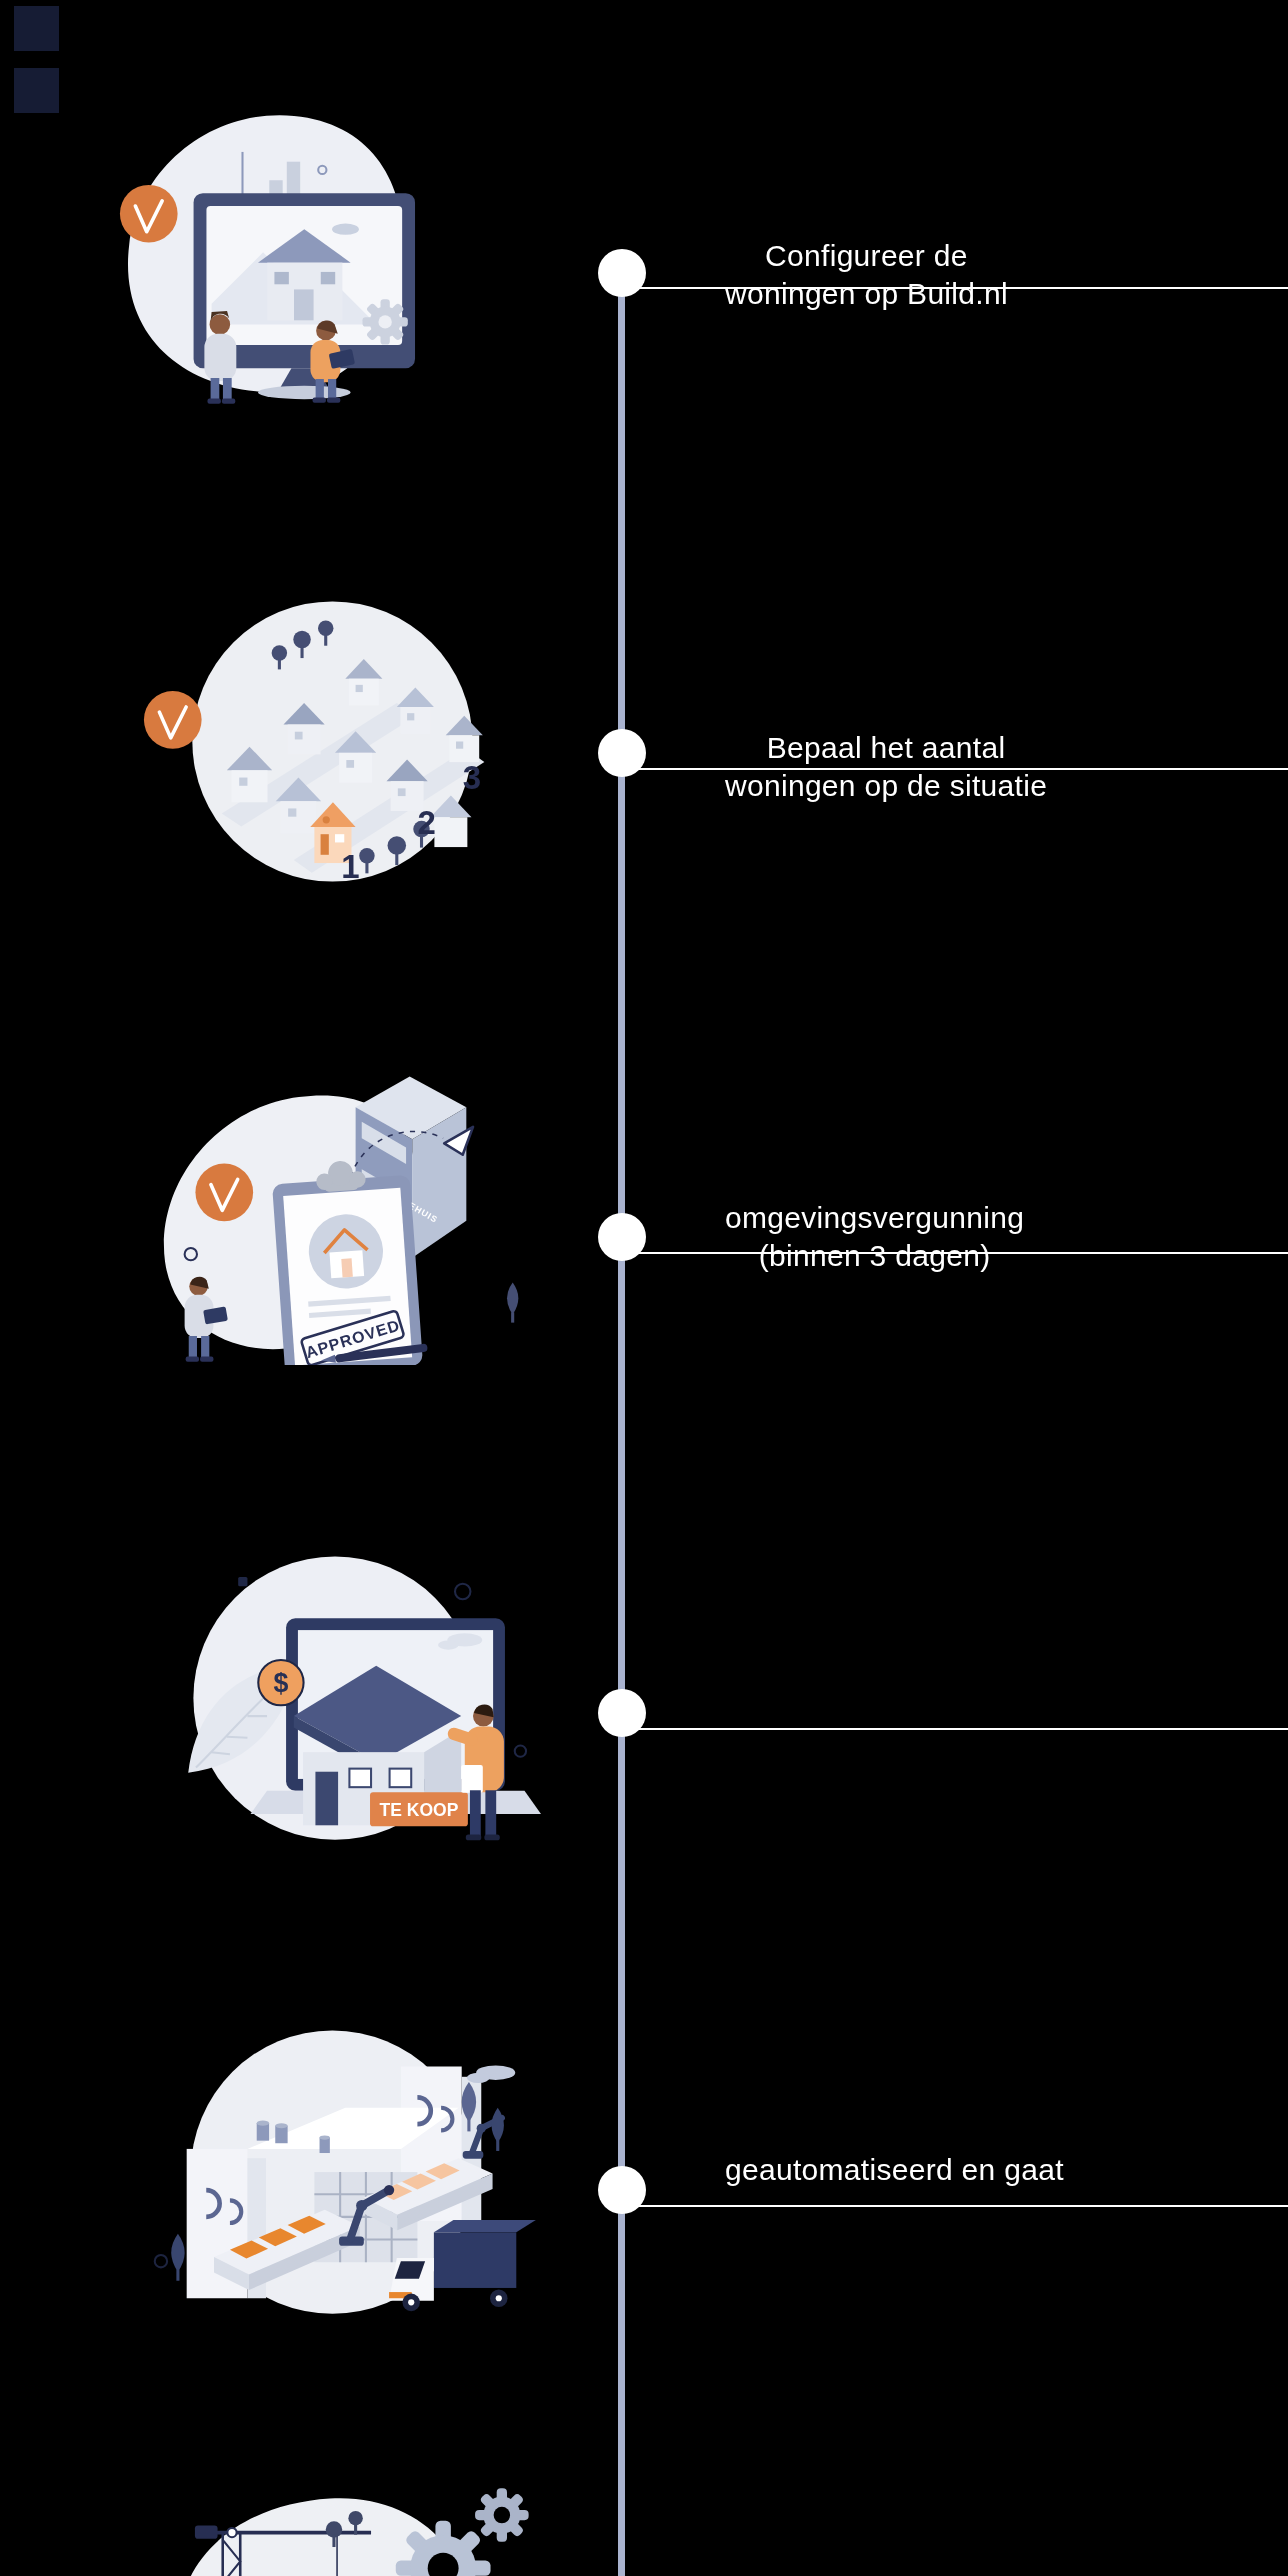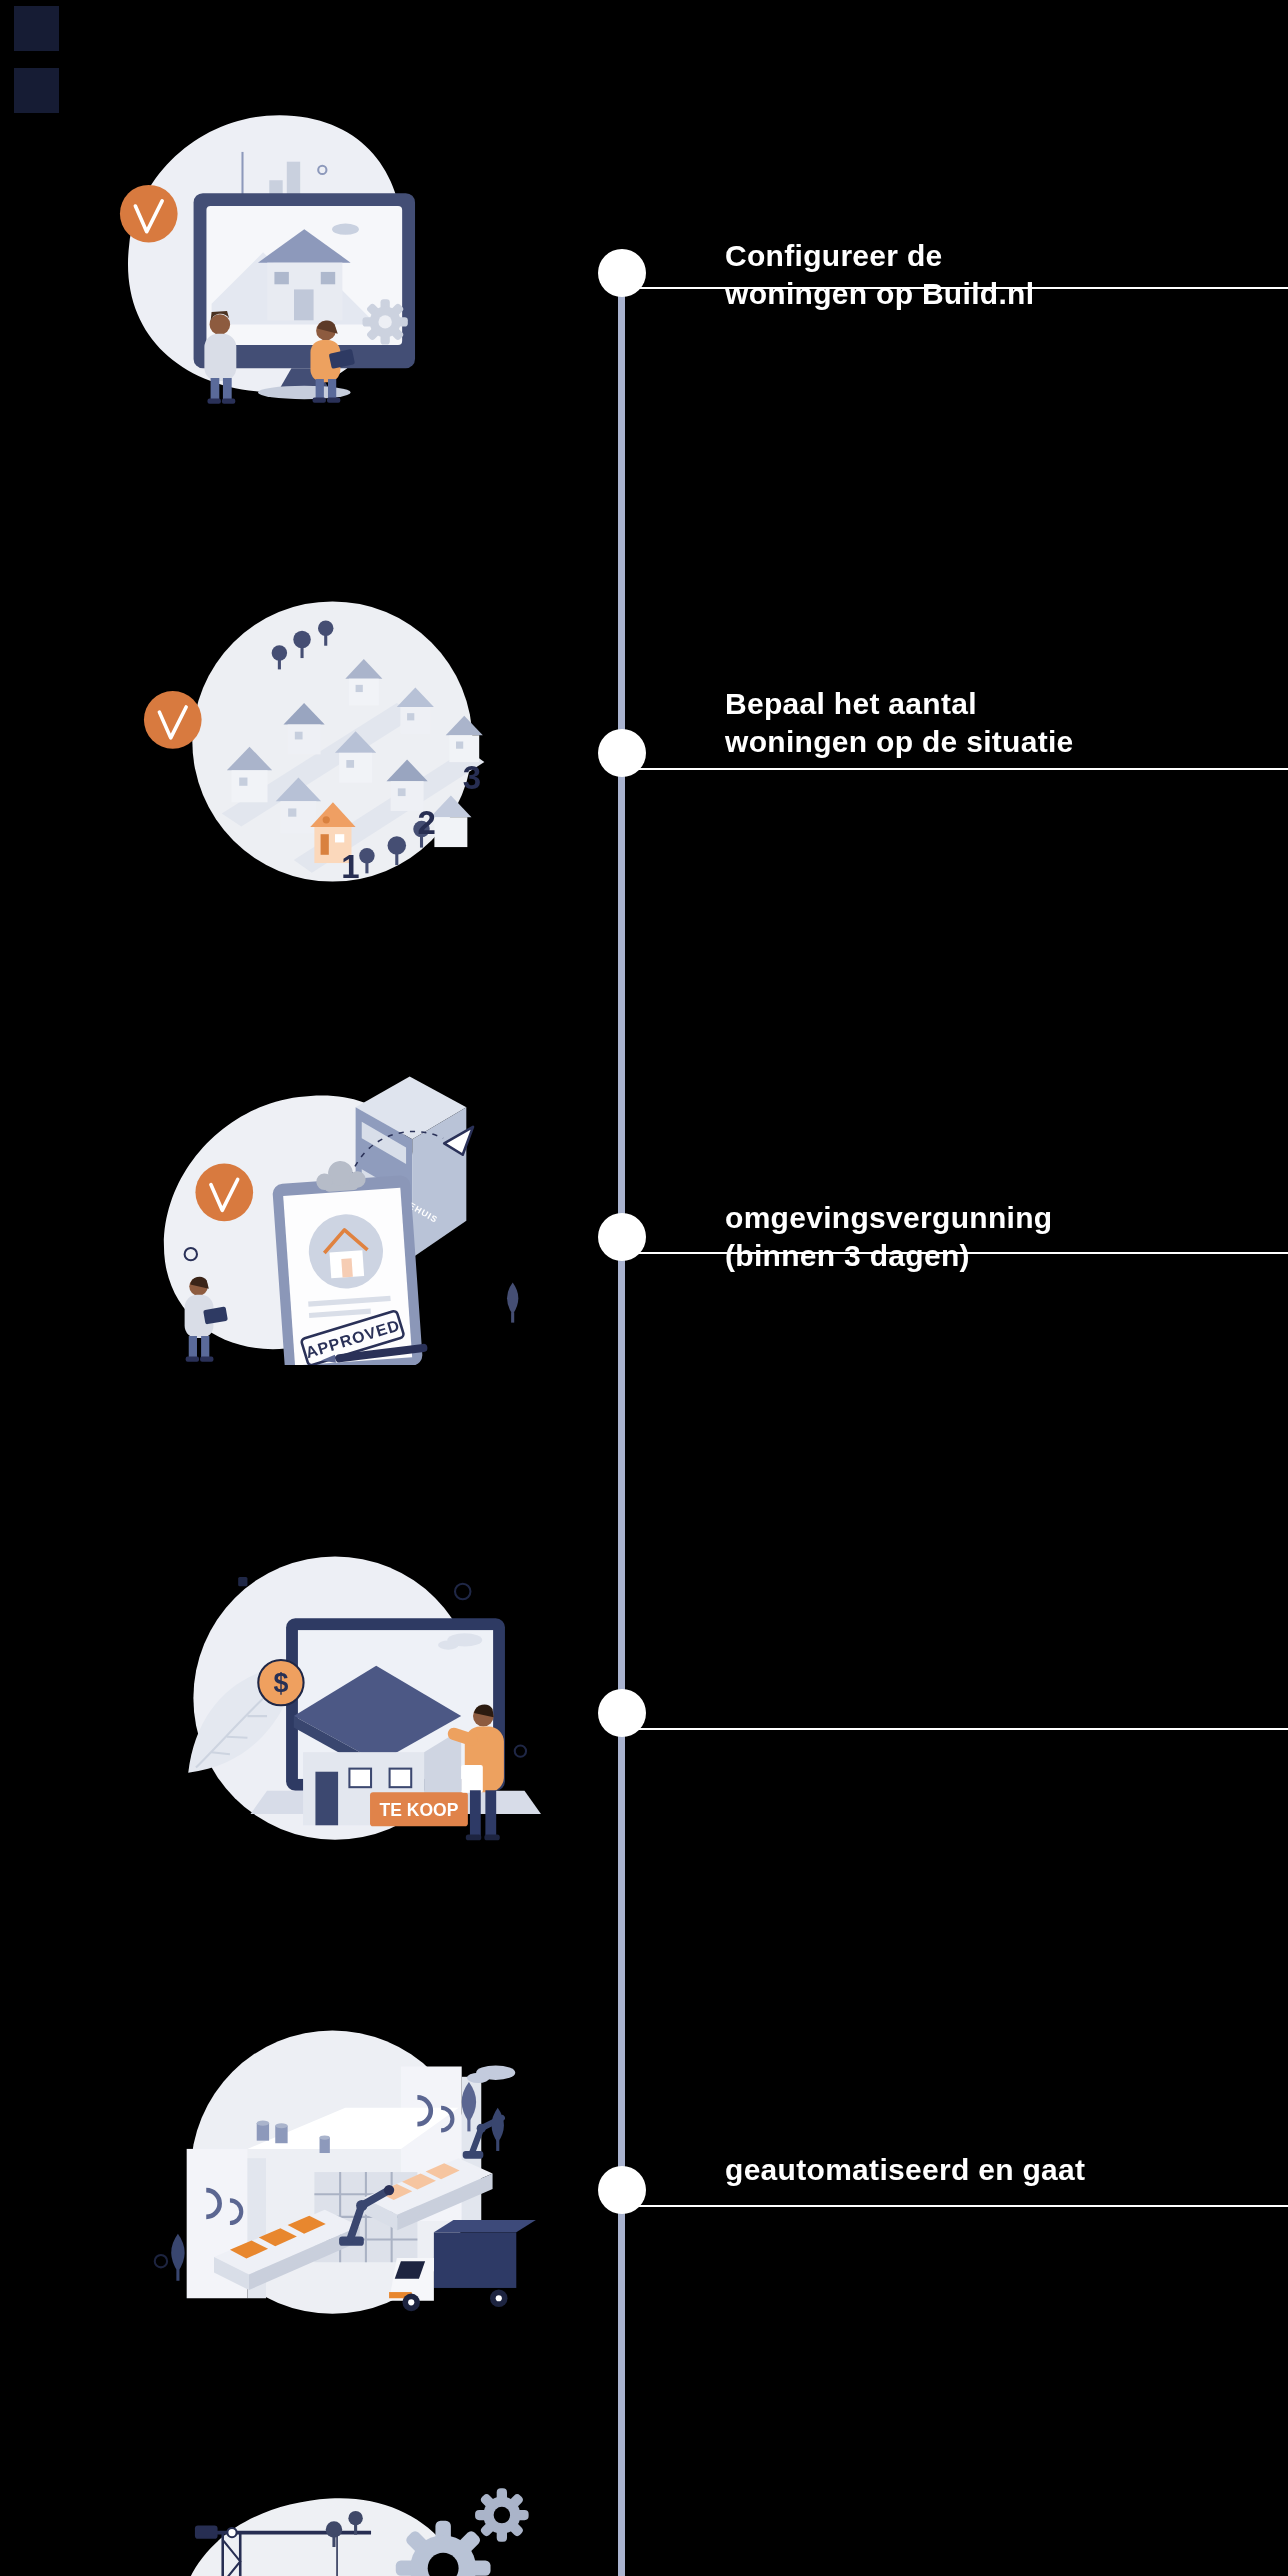--- a/index.html
+++ b/index.html
@@ -3,21 +3,21 @@
 <meta charset="utf-8">
 <style>
   html,body{margin:0;padding:0;background:#000;}
   .page{position:relative;width:1288px;height:2955px;background:#000;overflow:hidden;
         font-family:"Liberation Sans",sans-serif;}
   .corner-sq{position:absolute;left:14.4px;width:45px;height:45px;background:#161c34;}
   .spine{position:absolute;left:618px;top:273px;width:7.2px;height:2397px;background:#a9b3cf;z-index:1;}
   .rule{position:absolute;left:622px;right:0;height:2.1px;background:#ffffff;z-index:2;}
   .node{position:absolute;left:598px;width:48px;height:48px;border-radius:50%;background:#ffffff;z-index:3;}
   .step-label{position:absolute;left:725px;z-index:4;color:#fff;
-              font-weight:700;font-size:30px;line-height:38px;letter-spacing:0.3px;white-space:nowrap;}
+              font-weight:400;font-size:30px;line-height:38px;letter-spacing:0.3px;white-space:nowrap;text-align:center;}
   .ill{position:absolute;z-index:2;}
   svg text{font-family:"Liberation Sans",sans-serif;}
 </style>
 </head>
 <body>
 
 <div class="page">
 
   <div class="corner-sq" style="top:6.2px"></div>
   <div class="corner-sq" style="top:68px"></div>
@@ -33,21 +33,21 @@
   <div class="node" style="top:249px"></div>
   <div class="node" style="top:729px"></div>
   <div class="node" style="top:1213px"></div>
   <div class="node" style="top:1689px"></div>
   <div class="node" style="top:2166px"></div>
 
   <div class="step-label" style="top:237px">
     <div>Configureer de</div>
     <div>woningen op Build.nl</div>
   </div>
-  <div class="step-label" style="top:685px">
+  <div class="step-label" style="top:729px">
     <div>Bepaal het aantal</div>
     <div>woningen op de situatie</div>
   </div>
   <div class="step-label" style="top:1199px">
     <div>omgevingsvergunning</div>
     <div>(binnen 3 dagen)</div>
   </div>
   <div class="step-label" style="top:2151px">
     <div>geautomatiseerd en gaat</div>
   </div>

